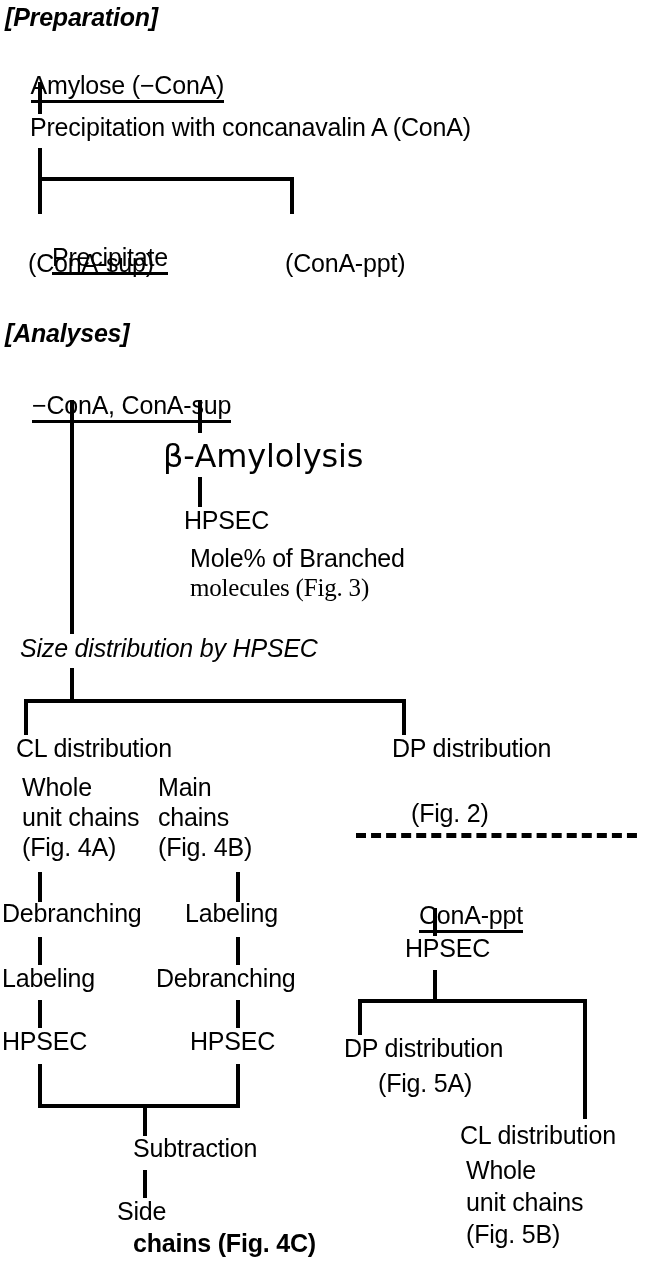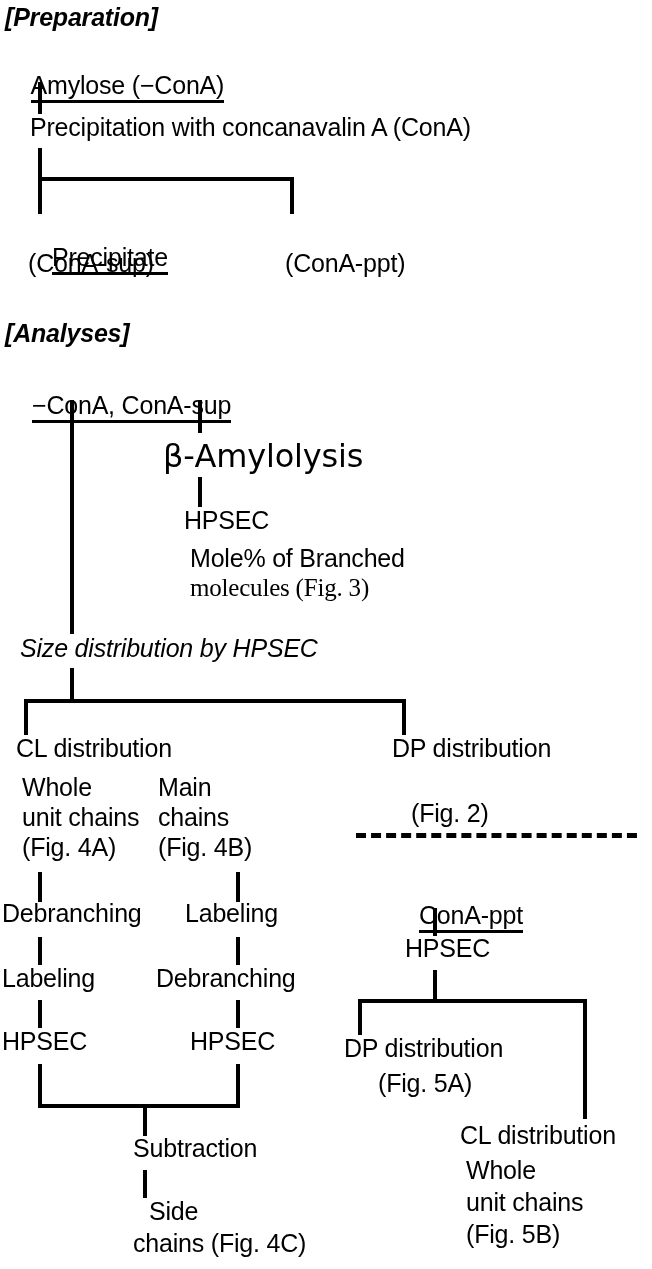--- a/index.html
+++ b/index.html
@@ -123,22 +123,22 @@
   <div class="vline" style="left:236px; top:1000px; height:28px;"></div>
   <div class="txt" style="left:190px; top:1026px;">HPSEC</div>
 
   <div class="vline" style="left:38px; top:1064px; height:44px;"></div>
   <div class="vline" style="left:236px; top:1064px; height:44px;"></div>
   <div class="hline" style="left:38px; top:1104px; width:202px;"></div>
   <div class="vline" style="left:143px; top:1104px; height:32px;"></div>
 
   <div class="txt" style="left:133px; top:1133px;">Subtraction</div>
   <div class="vline" style="left:143px; top:1170px; height:28px;"></div>
-  <div class="txt" style="left:149px; top:1196px;">Side</div>
-  <div class="txt" style="left:133px; top:1228px;">chains (Fig. 4C)</div>
+  <div class="txt" style="left:117px; top:1196px;">Side</div>
+  <div class="txt" style="left:133px; top:1228px;font-weight:bold;">chains (Fig. 4C)</div>
 
   <div class="txt" style="left:392px; top:733px;">DP distribution</div>
   <div class="txt" style="left:411px; top:770px;margin-top:28px;">(Fig. 2)</div>
 
   <div class="dashline" style="left:356px; top:833px; width:296px;"></div>
 
   <div class="txt" style="left:392px; top:870px;">
     <span class="uline">ConA-ppt</span>
   </div>
   <div class="vline" style="left:433px; top:908px; height:28px;"></div>

